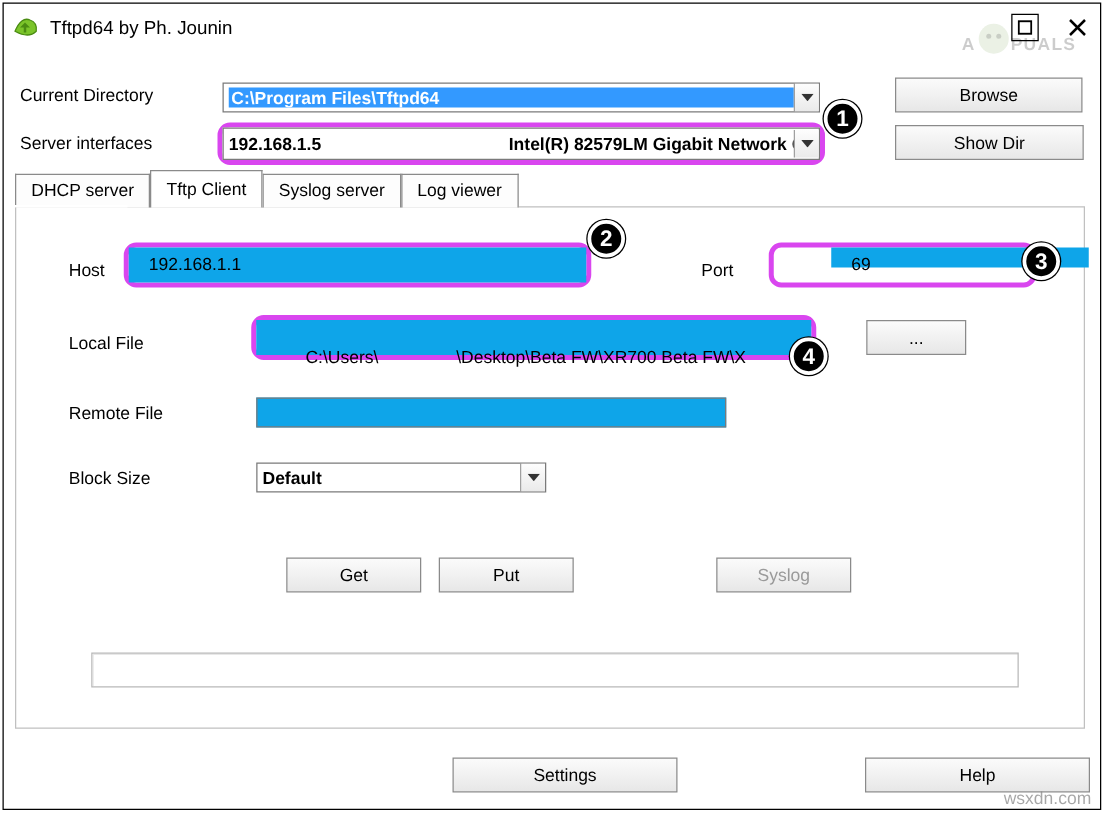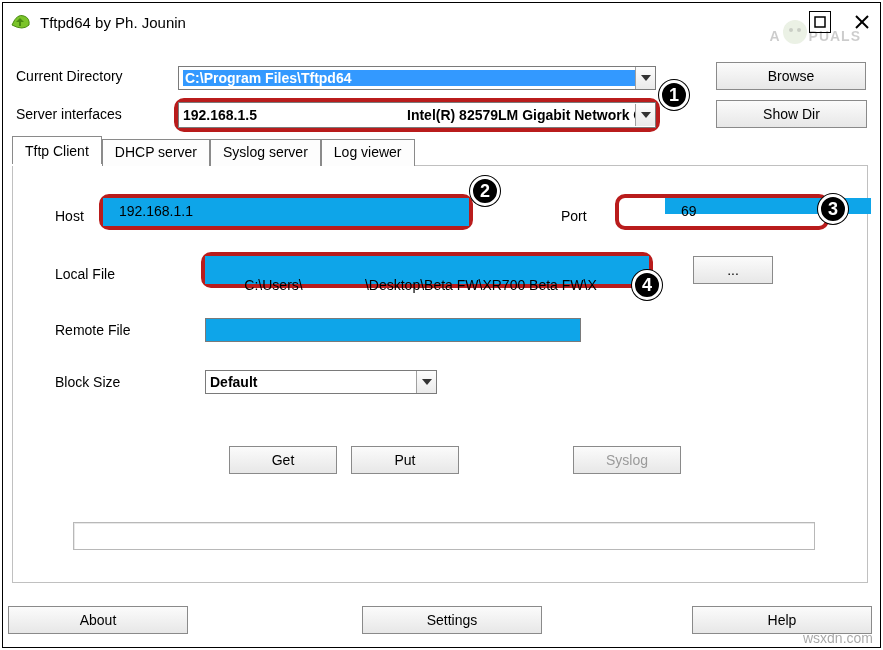--- a/index.html
+++ b/index.html
@@ -121,21 +121,21 @@
       border: 1px solid #8a8a8a;
       background: linear-gradient(#fbfbfb,#e7e7e7);
       height: 28px;
       text-align: center;
       display: flex;
       align-items: center;
       justify-content: center;
       cursor: default;
     }
     .hl-green {
-      border: 4px solid #b91c1c;
+      border: 4px solid #d946ef;
       border-radius: 10px;
     }
     .badge {
       position: absolute;
       width: 30px;
       height: 30px;
       background: #000;
       border: 3px solid #fff;
       border-radius: 50%;
       color: #fff;
@@ -268,22 +268,22 @@
 </div>
 
 <div class="winbutton" style="position:absolute; left:716px; top:62px; width:150px;">
   <span>Browse</span>
 </div>
 <div class="winbutton" style="position:absolute; left:716px; top:100px; width:151px;">
   <span>Show Dir</span>
 </div>
 
 <div class="tabstrip">
+  <div class="tab"><span>DHCP server</span></div>
   <div class="tab active"><span>Tftp Client</span></div>
-  <div class="tab"><span>DHCP server</span></div>
   <div class="tab"><span>Syslog server</span></div>
   <div class="tab"><span>Log viewer</span></div>
 </div>
 <div class="tabpanel">
 
   <span class="label" style="position:absolute; left:42px; top:42px;">Host</span>
   <div class="hl-green" style="position:absolute; left:86px; top:28px; width:374px; height:36px;">
     <div class="textinput" style="width:100%; border:none; height:28px; padding-top:5px;">
       <span>192.168.1.1</span>
     </div>
@@ -330,23 +330,20 @@
   <div class="winbutton" style="position:absolute; left:560px; top:280px; width:108px; color:#9a9a9a;">
     <span>Syslog</span>
   </div>
 
   <div class="progress-tray"></div>
 
 </div>
 <div class="tabmask"></div>
 
 <div class="footer">
-  <div class="winbutton" style="position:absolute; left:0; top:4px; width:180px;">
-    <span>About</span>
-  </div>
   <div class="winbutton" style="position:absolute; left:354px; top:4px; width:180px;">
     <span>Settings</span>
   </div>
   <div class="winbutton" style="position:absolute; left:684px; top:4px; width:180px;">
     <span>Help</span>
   </div>
 </div>
 
 <div class="badge" style="left:659px; top:80px;">1</div>
 <div class="badge" style="left:470px; top:176px;">2</div>

